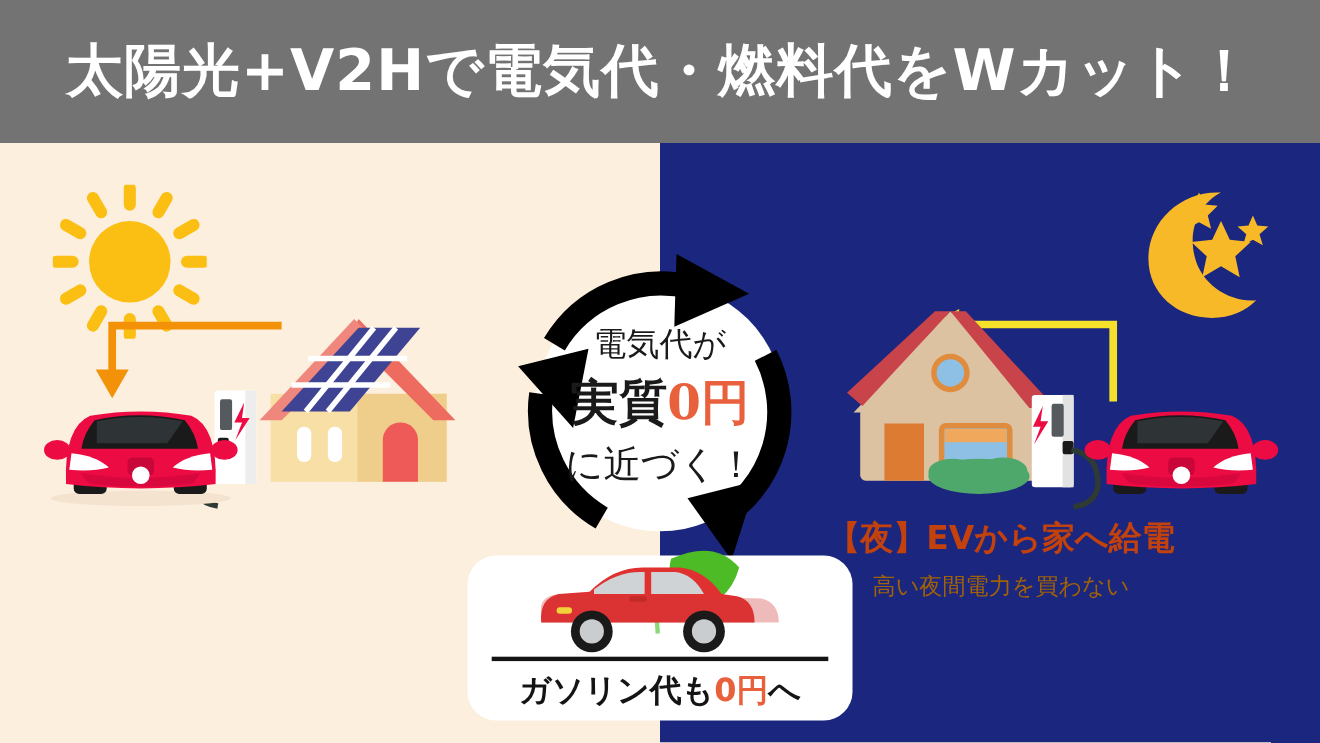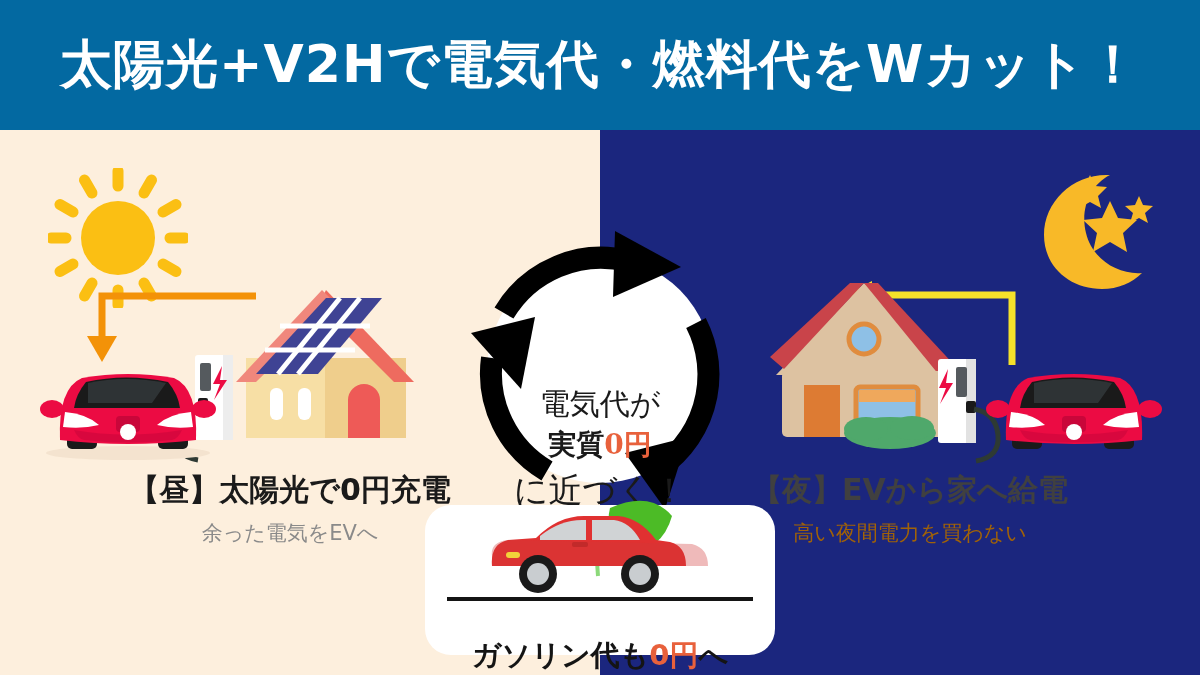--- a/index.html
+++ b/index.html
@@ -7,21 +7,21 @@
   body {
     font-family:"Liberation Sans","DejaVu Sans",sans-serif;
     background:#FDEFDD;
     overflow:hidden;
   }
   #stage { position:relative; width:1200px; height:675px; overflow:hidden; }
 
   
   #header {
     position:absolute; left:0; top:0; width:1200px; height:130px;
-    background:#0369a1;
+    background:#737373;
     display:flex; align-items:center; justify-content:center;
   }
   #header-title {
     color:#FFFFFF;
     font-size:52px;
     font-weight:bold;
     letter-spacing:1px;
     white-space:nowrap;
     font-family:"DejaVu Sans","Liberation Sans",sans-serif;
   }
@@ -52,50 +52,50 @@
   .cap-main {
     font-size:30px; font-weight:bold; line-height:1.3;
     font-family:"DejaVu Sans","Liberation Sans",sans-serif;
   }
   .cap-sub {
     font-size:21px; line-height:1.6; margin-top:8px;
     font-family:"DejaVu Sans","Liberation Sans",sans-serif;
   }
   #day-caption .cap-main { color:#1A1A1A; }
   #day-caption .cap-sub  { color:#8A8A8A; }
-  #night-caption .cap-main { color:#404040; }
+  #night-caption .cap-main { color:#c2410c; }
   #night-caption .cap-sub  { color:#a16207; }
 
   
   #cycle { position:absolute; left:455px; top:225px; width:290px; height:290px; }
   #cycle-text {
     position:absolute; left:455px; top:225px; width:290px; height:290px;
-    display:flex; flex-direction:column; align-items:center; justify-content:flex-end;
+    display:flex; flex-direction:column; align-items:center; justify-content:center;
     text-align:center; pointer-events:none;
   }
   #cycle-text .l1 { font-size:30px; color:#1A1A1A; line-height:1.45;
      font-family:"DejaVu Serif","Liberation Serif",serif; }
-  #cycle-text .l2 { font-size:28px; color:#1A1A1A; line-height:1.45; font-weight:bold;
+  #cycle-text .l2 { font-size:44px; color:#1A1A1A; line-height:1.45; font-weight:bold;
      font-family:"DejaVu Serif","Liberation Serif",serif; }
   #cycle-text .l3 { font-size:34px; color:#1A1A1A; line-height:1.45;
      font-family:"DejaVu Serif","Liberation Serif",serif; }
   .accent { color:#E8613C; }
 
   
   #gas-card {
     position:absolute; left:425px; top:505px; width:350px; height:150px;
     background:#FFFFFF; border-radius:26px;
     display:flex; flex-direction:column; align-items:center;
   }
   #gas-car-wrap { position:absolute; left:448px; top:490px; width:300px; height:110px; }
   #gas-rule {
     position:absolute; left:447px; top:597px; width:306px; height:4px; background:#141414;
   }
   #gas-label {
-    position:absolute; left:425px; top:636px; width:350px;
+    position:absolute; left:425px; top:608px; width:350px;
     text-align:center; font-size:29px; font-weight:bold; color:#141414;
     font-family:"DejaVu Sans","Liberation Sans",sans-serif;
   }
 </style>
 </head>
 <body>
 
 <div id="stage">
 
   <div id="header">
@@ -241,24 +241,20 @@
     <polygon points="233,212 210,284 170,228" fill="#000000"></polygon>
     <polygon points="16,108 80,92 66,164" fill="#000000"></polygon>
   </svg>
 
   <div id="cycle-text">
     <div class="l1">電気代が</div>
     <div class="l2"><span>実質</span><span class="accent">0円</span></div>
     <div class="l3">に近づく！</div>
   </div>
 
-  <div id="day-caption" class="caption">
-    <div class="cap-main">【昼】太陽光で0円充電</div>
-    <div class="cap-sub">余った電気をEVへ</div>
-  </div>
 
   <div id="night-caption" class="caption">
     <div class="cap-main">【夜】EVから家へ給電</div>
     <div class="cap-sub">高い夜間電力を買わない</div>
   </div>
 
   <div id="gas-card"></div>
 
   <svg id="gas-car-wrap" viewBox="0 0 300 110">
 

